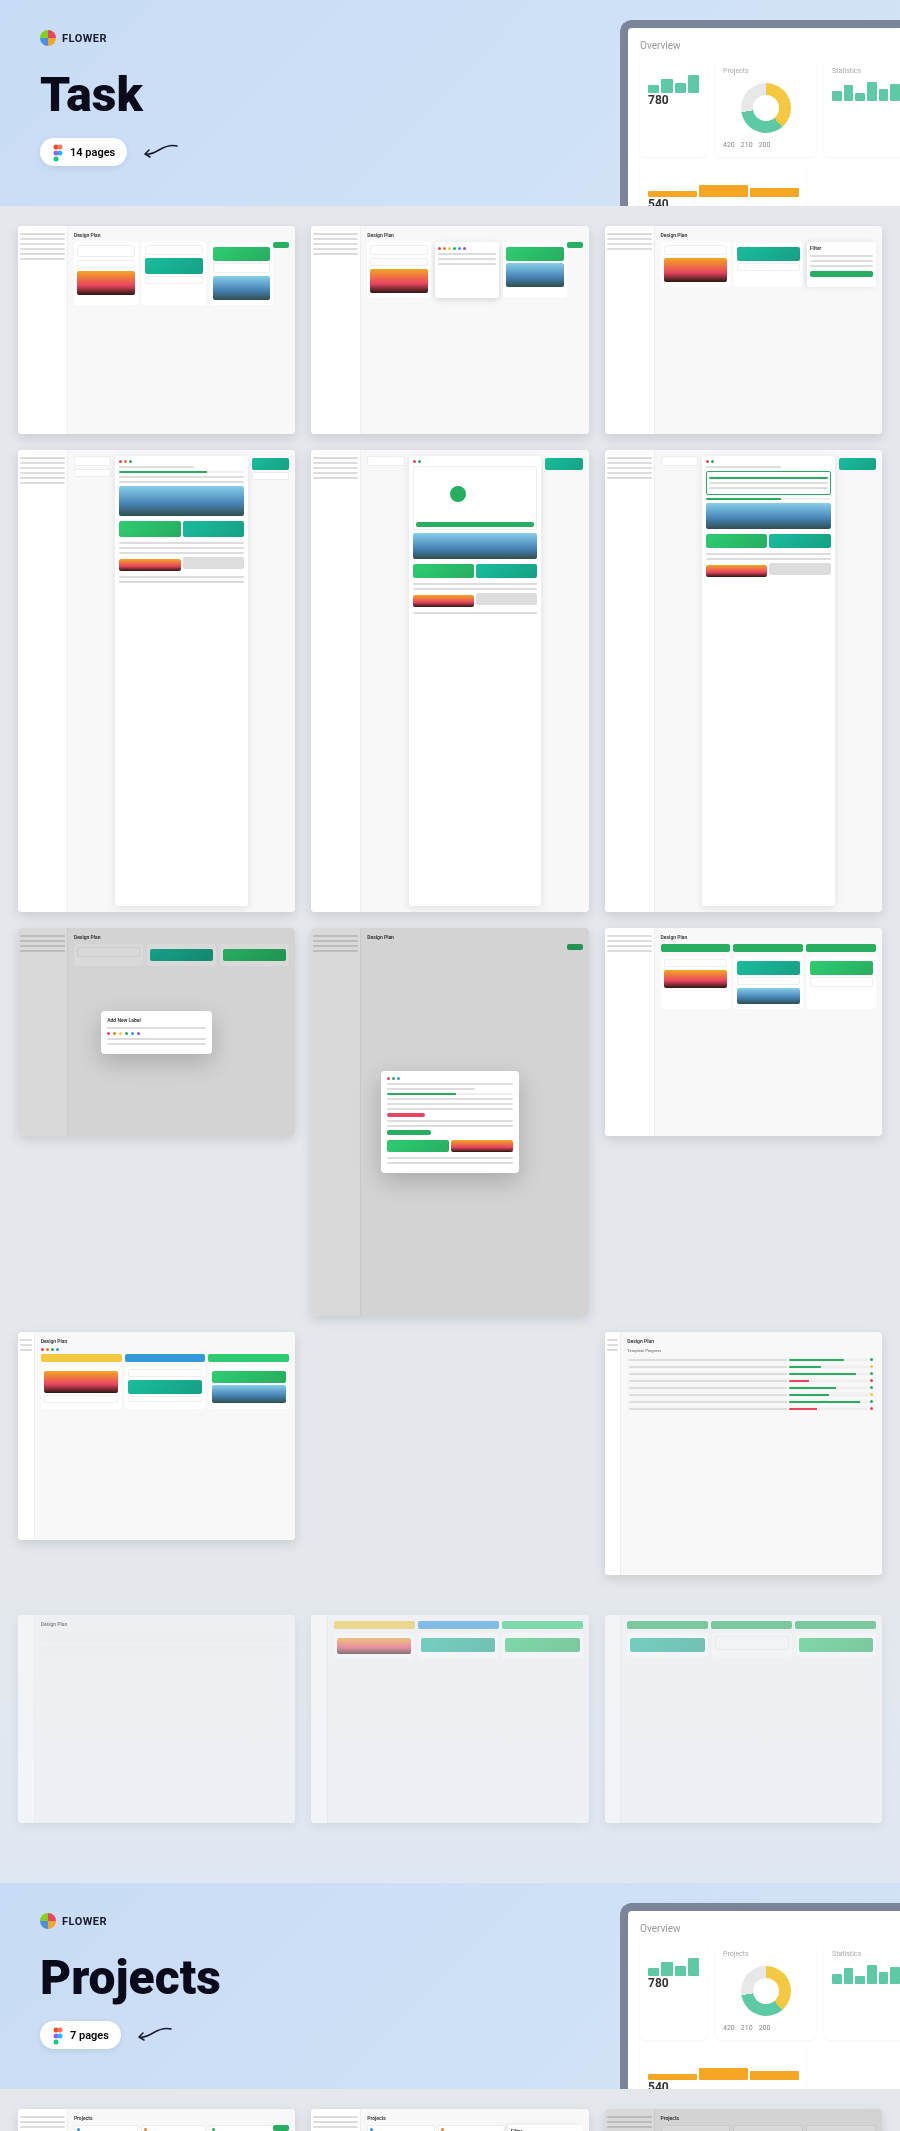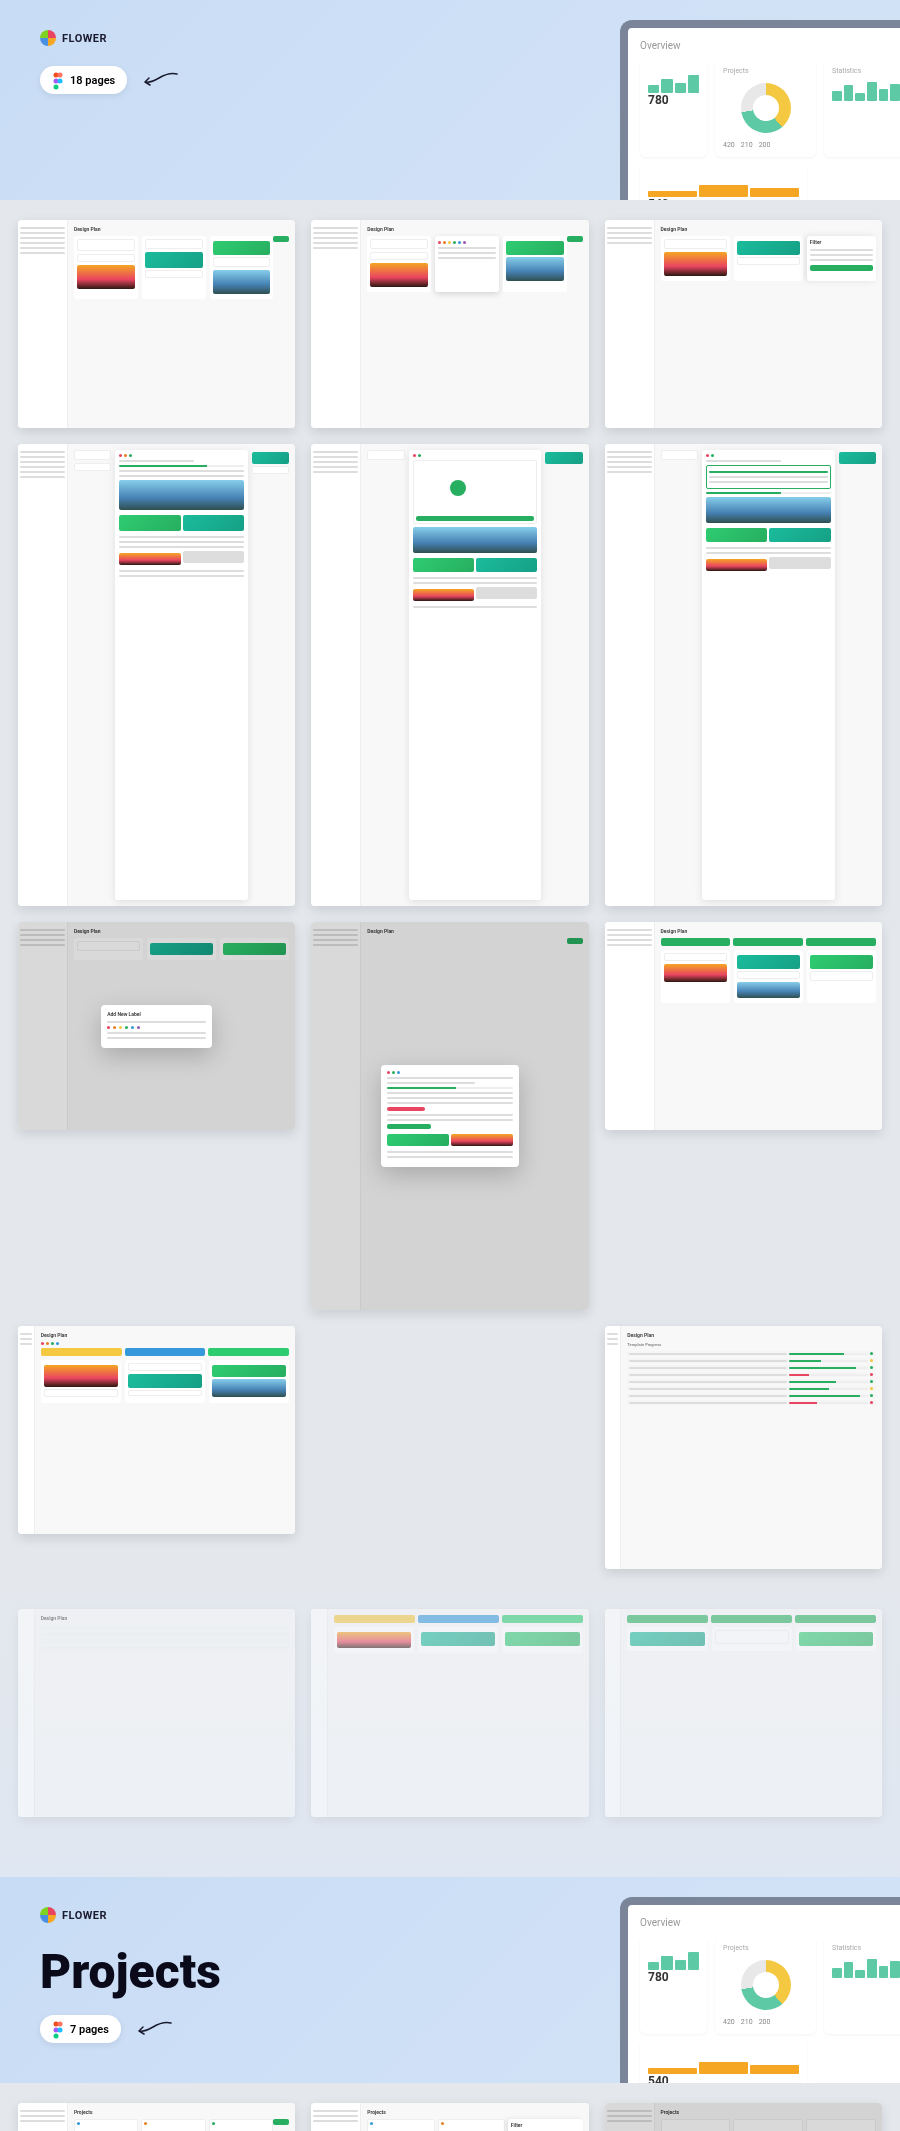--- a/index.html
+++ b/index.html
@@ -60,32 +60,33 @@
 .cal-cell.active { background: #27ae60; color: #fff; border-radius: 50%; }
 </style>
 </head>
 <body>
 
 <div class="section-header">
   <div class="brand">
     <span class="brand-icon"></span>
     <span class="brand-text">FLOWER</span>
   </div>
+  <h1 class="section-title">Task</h1>
   <div class="badge-row">
     <div class="page-badge">
       <span class="figma-icon">
         <svg viewBox="0 0 12 18">
             <circle cx="4" cy="3" r="2.5" fill="#f24e1e"></circle>
             <circle cx="8" cy="3" r="2.5" fill="#ff7262"></circle>
             <circle cx="4" cy="9" r="2.5" fill="#a259ff"></circle>
             <circle cx="8" cy="9" r="2.5" fill="#1abcfe"></circle>
             <circle cx="4" cy="15" r="2.5" fill="#0acf83"></circle>
           </svg>
       </span>
-      <span>18 pages</span>
+      <span>14 pages</span>
     </div>
     <div class="arrow">
       <svg viewBox="0 0 40 20">
           <path d="M38 4 Q30 2 20 8 Q12 13 6 12 M6 12 L10 8 M6 12 L11 15" stroke="#1a1a2e" stroke-width="1.5" fill="none" stroke-linecap="round"></path>
         </svg>
     </div>
   </div>
   <div class="tablet-preview">
     <div class="tablet-overview">Overview</div>
     <div class="tablet-cards">

